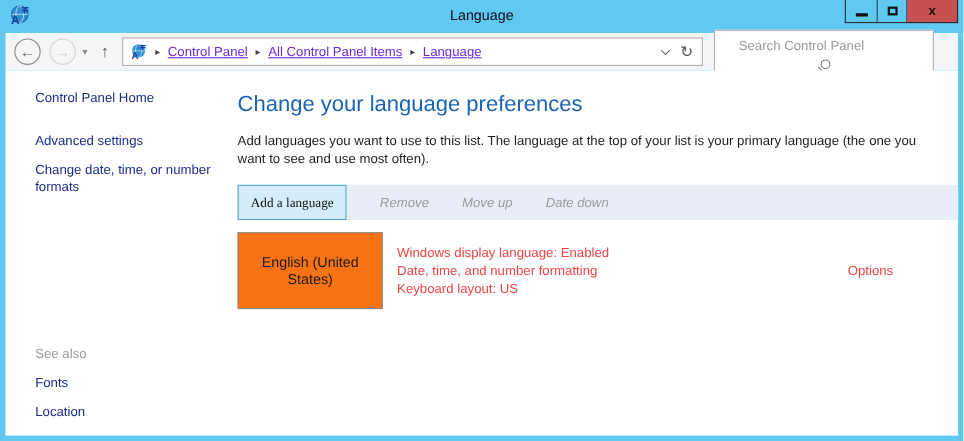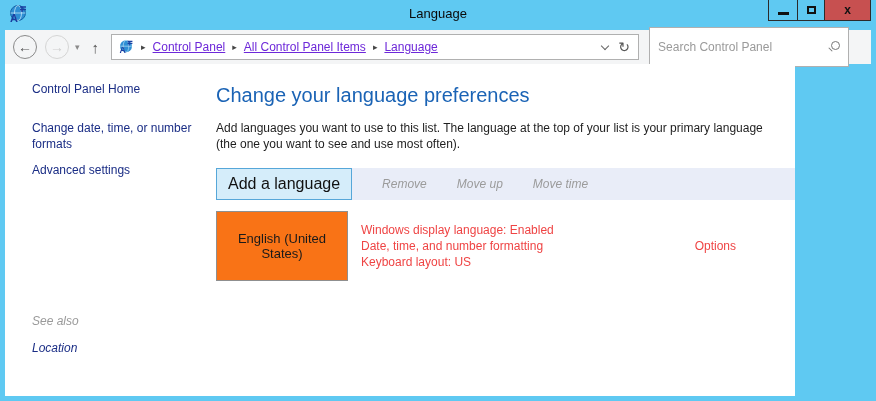--- a/index.html
+++ b/index.html
@@ -56,56 +56,56 @@
   .crumb-sep { color:#444; font-size:9px; margin:0 7px; }
   .crumb { color:#6d28d9; white-space:nowrap; cursor:pointer;text-decoration:underline; }
   .addr-right { margin-left:auto; display:flex; align-items:center; }
   .chev {
     width:6px; height:6px; border-right:1px solid #666; border-bottom:1px solid #666;
     transform:rotate(45deg); margin:-3px 10px 0 0; cursor:pointer;
   }
   .refresh { color:#555; font-size:14px; margin-right:2px; cursor:pointer; }
   .searchbox {
     margin-left:10px; width:200px; height:40px; background:#fff;
-    border:1px solid #b0b0b0; display:flex; align-items:center; padding:0 8px;
+    border:1px solid #b0b0b0; display:flex; align-items:center; padding:0 8px;flex-direction:column;
   }
   .searchbox input {
     border:none; outline:none; flex:1; font-family:"Liberation Sans",sans-serif;
     font-size:12px; color:#1e1e1e; background:transparent; min-width:0;
   }
   .searchbox input::placeholder { color:#9a9a9a; opacity:1; }
   .mag { position:relative; width:12px; height:12px; flex:0 0 auto; cursor:pointer; }
   .mag::before {
     content:""; position:absolute; left:3px; top:0; width:7px; height:7px;
     border:1px solid #777; border-radius:50%;
   }
   .mag::after {
     content:""; position:absolute; left:0px; top:8px; width:5px; height:1px;
     background:#777; transform:rotate(45deg);
   }
   
   .content {
-    position:absolute; top:64px; left:5px; width:790px; height:332px;
+    position:absolute; top:64px; left:5px; width:866px; height:332px;
     background:#fff; display:flex;
   }
   .sidebar { width:211px; flex:0 0 auto; padding:18px 0 0 27px; position:relative; }
   .side-home { color:#1a2d85; margin-bottom:24px; cursor:pointer; }
   .side-link { color:#1a2d85; margin-bottom:10px; cursor:pointer; width:175px; line-height:1.35; }
-  .see-also { position:absolute; top:250px; left:27px;font-style:italic; }
+  .see-also { position:absolute; top:250px; left:27px; }
   .see-also-header { color:#9a9a9a; margin-bottom:12px; }
   .main { flex:1; padding-top:20px; position:relative; }
   .heading { color:#1a63b5; font-size:20px; margin-bottom:14px; }
   .desc { color:#1e1e1e; line-height:1.3; padding-right:20px; max-width:650px; margin-bottom:16px; }
   .toolbar {
     height:32px; background:#e9edf8; display:flex; align-items:center; margin-right:0;
   }
   .add-btn {
     height:32px; padding:0 11px; background:#d5edfa; border:1px solid #56a7d9;
-    display:flex; align-items:center; font-size:16px; color:#111; cursor:pointer;
-    font-family:Liberation Sans, sans-serif;
+    display:flex; align-items:center; font-size:12px; color:#111; cursor:pointer;
+    font-family:Liberation Serif, serif;
   }
   .tb-item { color:#9b9b9b; margin-left:30px; cursor:default;font-style:italic; }
   .lang-row { display:flex; margin-top:11px; align-items:stretch; }
   .lang-tile {
     width:132px; height:70px; background:#f97316; border:1px solid #8f8f8f;
     display:flex; align-items:center; justify-content:center; text-align:center;
     font-size:13px; color:#1a1a1a; padding:0 10px; cursor:pointer; flex:0 0 auto;
   }
   .lang-details {
     flex:1; margin-left:13px; display:flex; flex-direction:column; justify-content:center;
@@ -182,37 +182,38 @@
     <div class="searchbox">
       <input type="text" placeholder="Search Control Panel" style="">
       <div class="mag"></div>
     </div>
   </div>
 
   <div class="content">
 
     <div class="sidebar">
       <div class="side-home">Control Panel Home</div>
+      <div class="side-link">Advanced settings</div>
       <div class="side-link">Change date, time, or number formats</div>
-      <div class="side-link">Advanced settings</div>
       <div class="see-also">
         <div class="see-also-header">See also</div>
+        <div class="side-link">Fonts</div>
         <div class="side-link">Location</div>
       </div>
     </div>
 
     <div class="main">
       <div class="heading">Change your language preferences</div>
       <div class="desc">Add languages you want to use to this list. The language at the top of your list is your primary language (the one you want to see and use most often).</div>
 
       <div class="toolbar">
         <button class="add-btn">Add a language</button>
         <span class="tb-item">Remove</span>
         <span class="tb-item">Move up</span>
-        <span class="tb-item">Move time</span>
+        <span class="tb-item">Date down</span>
       </div>
 
       <div class="lang-row">
         <div class="lang-tile">English (United States)</div>
         <div class="lang-details">
           <div>Windows display language: Enabled</div>
           <div>Date, time, and number formatting</div>
           <div>Keyboard layout: US</div>
         </div>
         <div class="options-link">Options</div>

